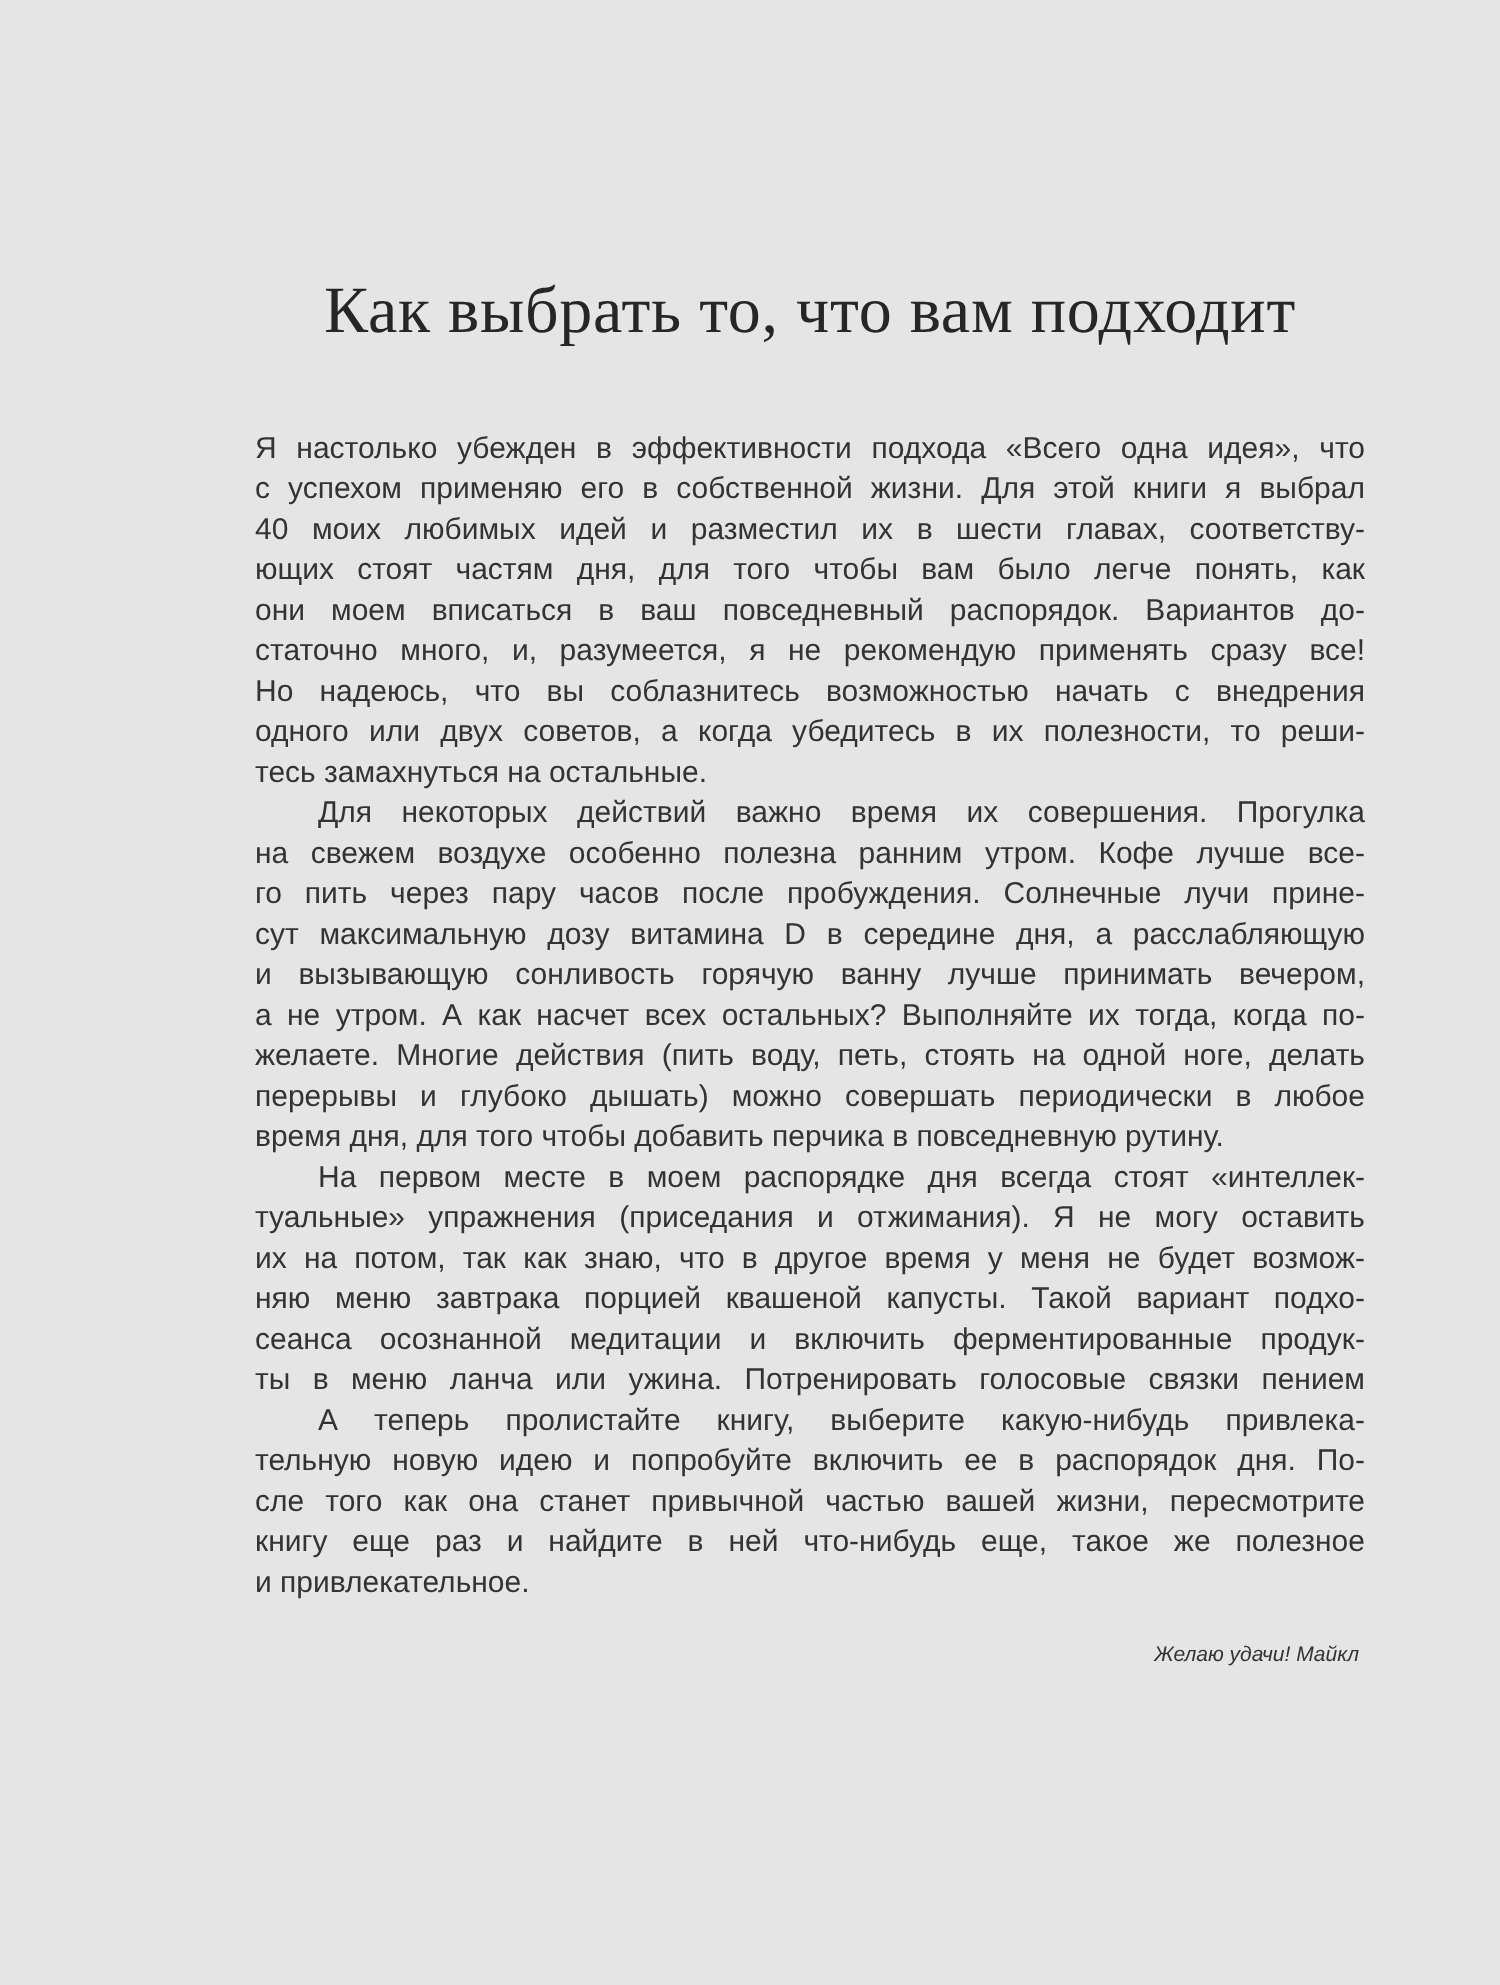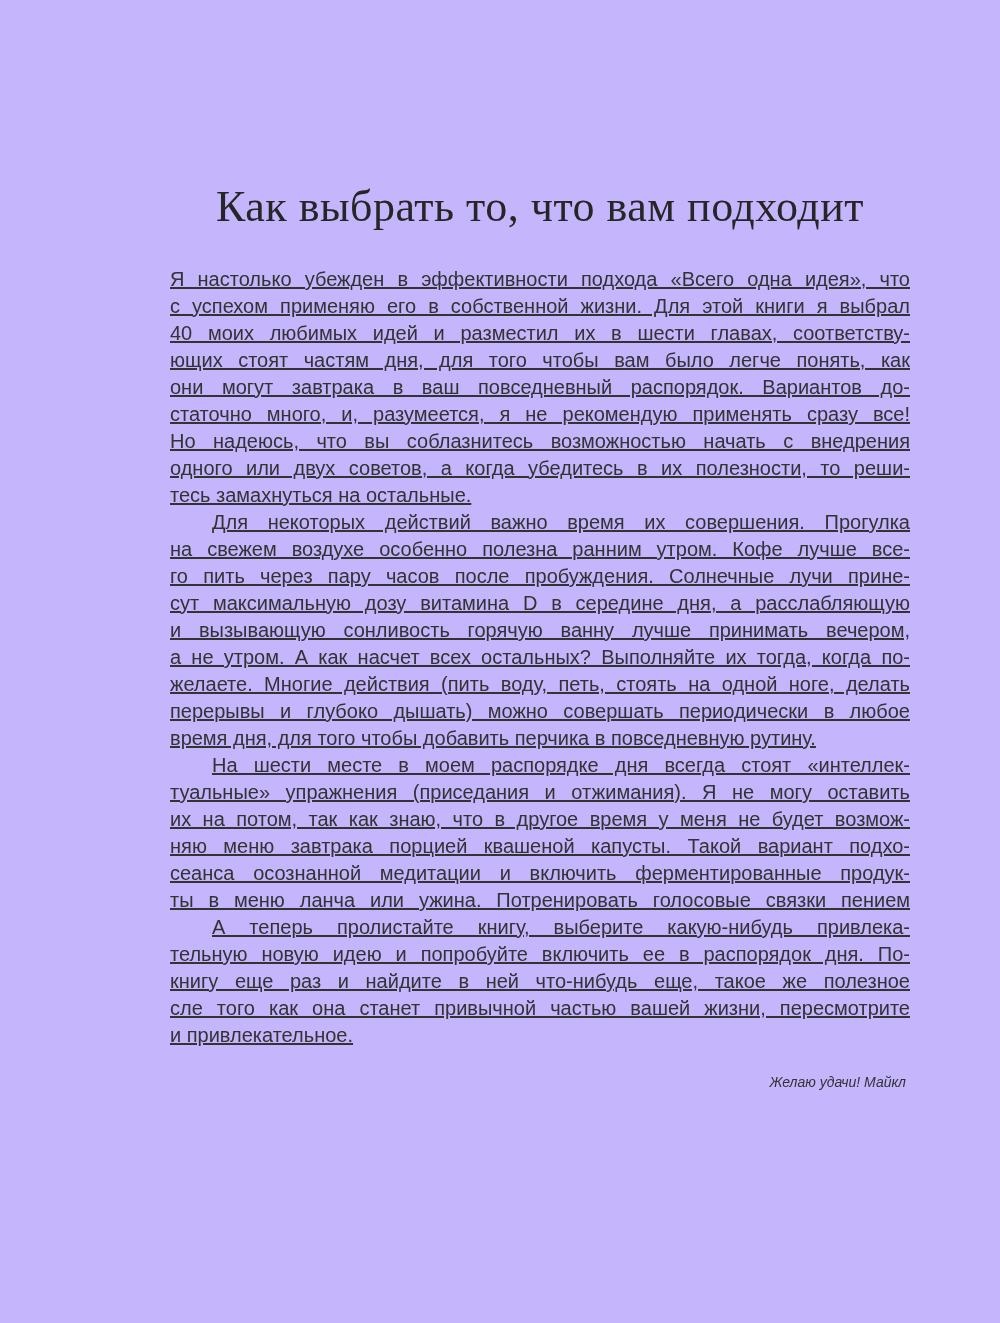--- a/index.html
+++ b/index.html
@@ -4,21 +4,21 @@
 <style>
   html, body {
     margin: 0;
     padding: 0;
     background: #ffffff;
   }
   .page {
     position: relative;
     width: 1000px;
     height: 1323px;
-    background: #c4b5fd;
+    background: #e5e5e5;
     overflow: hidden;
     font-family: "Liberation Sans", sans-serif;
   }
   .content {
     position: absolute;
     left: 170px;
     top: 0;
     width: 740px;
   }
   .title {
@@ -27,25 +27,24 @@
     font-family: "Liberation Serif", serif;
     font-weight: 400;
     font-size: 44px;
     line-height: 46px;
     letter-spacing: 0.5px;
     color: #262626;
     text-align: center;
     white-space: nowrap;
   }
   .paragraphs {
-    margin-top: 36px;
+    margin-top: 56px;
     font-size: 20px;
     line-height: 27px;
     color: #333333;
-    text-decoration: underline;
   }
   .paragraph {
     margin: 0;
     padding: 0;
   }
   .line {
     text-align: justify;
     text-align-last: justify;
     white-space: normal;
     height: 27px;
@@ -72,48 +71,48 @@
 
 <div class="page">
   <div class="content">
     <h1 class="title">Как выбрать то, что вам подходит</h1>
     <div class="paragraphs">
         <div class="paragraph">
           <div class="line">Я настолько убежден в эффективности подхода «Всего одна идея», что</div>
           <div class="line">с успехом применяю его в собственной жизни. Для этой книги я выбрал</div>
           <div class="line">40 моих любимых идей и разместил их в шести главах, соответству-</div>
           <div class="line">ющих стоят частям дня, для того чтобы вам было легче понять, как</div>
-          <div class="line">они могут завтрака в ваш повседневный распорядок. Вариантов до-</div>
+          <div class="line">они моем вписаться в ваш повседневный распорядок. Вариантов до-</div>
           <div class="line">статочно много, и, разумеется, я не рекомендую применять сразу все!</div>
           <div class="line">Но надеюсь, что вы соблазнитесь возможностью начать с внедрения</div>
           <div class="line">одного или двух советов, а когда убедитесь в их полезности, то реши-</div>
           <div class="line last">тесь замахнуться на остальные.</div>
         </div>
         <div class="paragraph">
           <div class="line indent">Для некоторых действий важно время их совершения. Прогулка</div>
           <div class="line">на свежем воздухе особенно полезна ранним утром. Кофе лучше все-</div>
           <div class="line">го пить через пару часов после пробуждения. Солнечные лучи прине-</div>
           <div class="line">сут максимальную дозу витамина D в середине дня, а расслабляющую</div>
           <div class="line">и вызывающую сонливость горячую ванну лучше принимать вечером,</div>
           <div class="line">а не утром. А как насчет всех остальных? Выполняйте их тогда, когда по-</div>
           <div class="line">желаете. Многие действия (пить воду, петь, стоять на одной ноге, делать</div>
           <div class="line">перерывы и глубоко дышать) можно совершать периодически в любое</div>
           <div class="line last">время дня, для того чтобы добавить перчика в повседневную рутину.</div>
         </div>
         <div class="paragraph">
-          <div class="line indent">На шести месте в моем распорядке дня всегда стоят «интеллек-</div>
+          <div class="line indent">На первом месте в моем распорядке дня всегда стоят «интеллек-</div>
           <div class="line">туальные» упражнения (приседания и отжимания). Я не могу оставить</div>
           <div class="line">их на потом, так как знаю, что в другое время у меня не будет возмож-</div>
           <div class="line">няю меню завтрака порцией квашеной капусты. Такой вариант подхо-</div>
           <div class="line">сеанса осознанной медитации и включить ферментированные продук-</div>
           <div class="line">ты в меню ланча или ужина. Потренировать голосовые связки пением</div>
         </div>
         <div class="paragraph">
           <div class="line indent">А теперь пролистайте книгу, выберите какую-нибудь привлека-</div>
           <div class="line">тельную новую идею и попробуйте включить ее в распорядок дня. По-</div>
+          <div class="line">сле того как она станет привычной частью вашей жизни, пересмотрите</div>
           <div class="line">книгу еще раз и найдите в ней что-нибудь еще, такое же полезное</div>
-          <div class="line">сле того как она станет привычной частью вашей жизни, пересмотрите</div>
           <div class="line last">и привлекательное.</div>
         </div>
       </div>
     <div class="signature">Желаю удачи! Майкл</div>
   </div>
 </div>
 
 </body></html>

